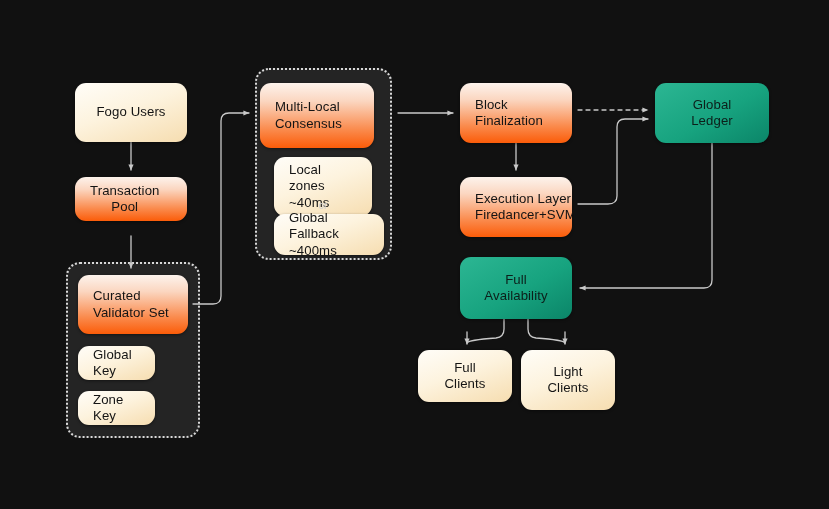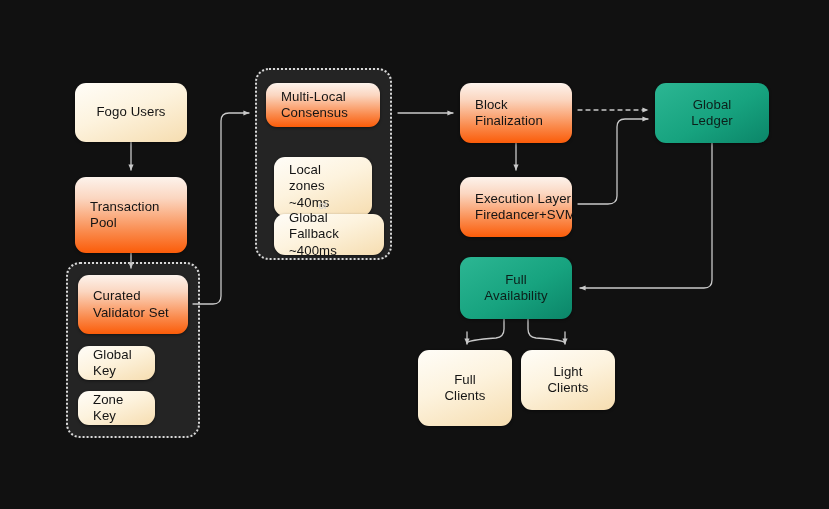--- a/index.html
+++ b/index.html
@@ -90,36 +90,36 @@
       <path d="M712,143 L712,280 Q712,288 704,288 L580,288" marker-end="url(#arw)"></path>
       <path d="M504,319 L504,329 Q504,337 496,338 Q468,340 467,343"></path>
       <path d="M467,332 L467,344" marker-end="url(#arw)"></path>
       <path d="M528,319 L528,329 Q528,337 536,338 Q564,340 565,343"></path>
       <path d="M565,332 L565,344" marker-end="url(#arw)"></path>
     </g>
   </svg>
 
   <div id="node-layer">
       <div class="node n-cream center" style="left: 75px; top: 83px; width: 112px; height: 59px;">Fogo Users</div>
-      <div class="node n-orange" style="left: 75px; top: 177px; width: 112px; height: 76px;">Transaction
+      <div class="node n-orange" style="left: 75px; top: 177px; width: 112px; height: 44px; text-align: center;">Transaction
 Pool</div>
       <div class="node n-orange" style="left: 78px; top: 275px; width: 110px; height: 59px;">Curated
 Validator Set</div>
       <div class="node n-cream" style="left: 78px; top: 346px; width: 77px; height: 34px;">Global Key</div>
       <div class="node n-cream" style="left: 78px; top: 391px; width: 77px; height: 34px;">Zone Key</div>
-      <div class="node n-orange" style="left: 266px; top: 83px; width: 114px; height: 44px;">Multi-Local
+      <div class="node n-orange" style="left: 260px; top: 83px; width: 114px; height: 65px;">Multi-Local
 Consensus</div>
       <div class="node n-cream" style="left: 274px; top: 157px; width: 98px; height: 59px;">Local zones
 ~40ms</div>
       <div class="node n-cream" style="left: 274px; top: 214px; width: 110px; height: 41px;">Global Fallback
 ~400ms</div>
       <div class="node n-orange" style="left: 460px; top: 83px; width: 112px; height: 60px;">Block
 Finalization</div>
       <div class="node n-orange" style="left: 460px; top: 177px; width: 112px; height: 60px;">Execution Layer
 Firedancer+SVM</div>
       <div class="node n-green center" style="left: 655px; top: 83px; width: 114px; height: 60px;">Global Ledger</div>
       <div class="node n-green center" style="left: 460px; top: 257px; width: 112px; height: 62px;">Full Availability</div>
-      <div class="node n-cream center" style="left: 418px; top: 350px; width: 94px; height: 76px;">Full Clients</div>
+      <div class="node n-cream center" style="left: 418px; top: 350px; width: 94px; height: 52px;">Full Clients</div>
       <div class="node n-cream center" style="left: 521px; top: 350px; width: 94px; height: 60px;">Light Clients</div>
       <div class="or-label" style="left: 296px; top: 200px; width: 54px;">or</div>
     </div>
 
 </div>
 
 </body></html>

